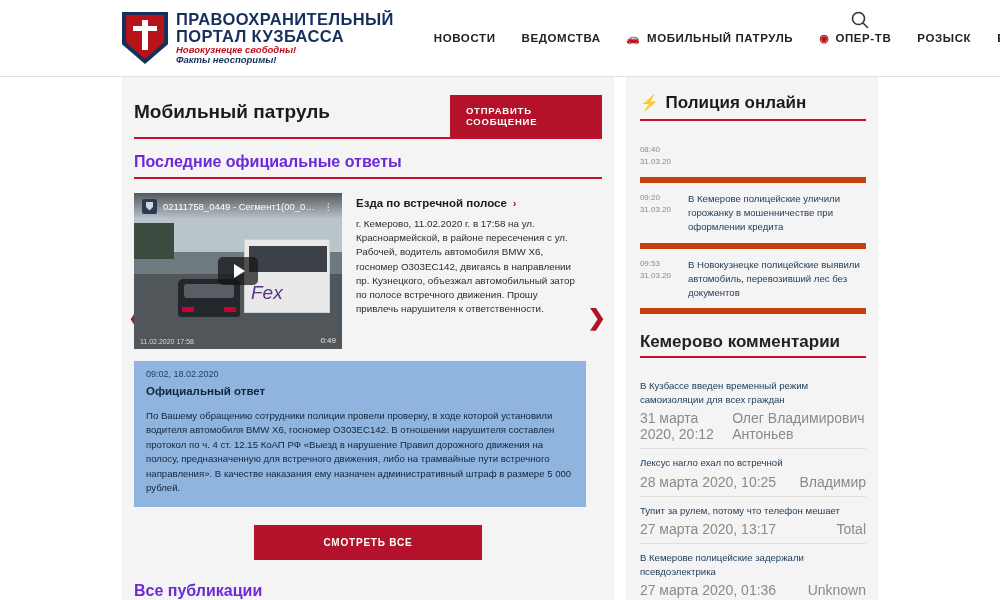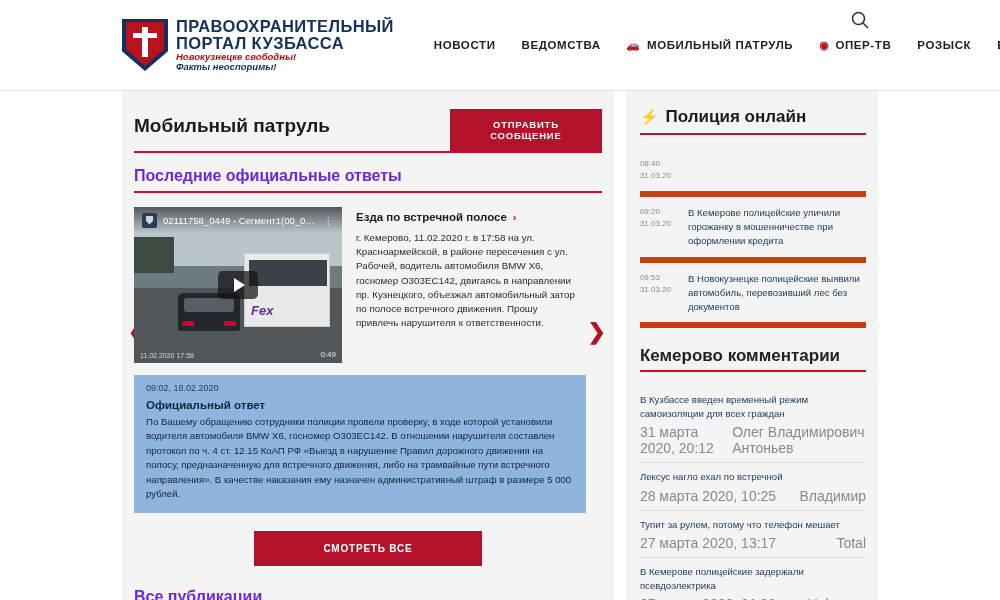--- a/index.html
+++ b/index.html
@@ -5,21 +5,21 @@
   * { box-sizing: border-box; }
   html, body { margin:0; padding:0; }
   body {
     width:1000px; height:600px; overflow:hidden;
     background:#ffffff;
     font-family:"Liberation Sans", sans-serif;
     color:#222;
   }
   
   .header {
-    height:91px; background:#fff; border-bottom:1px solid #e2e2e2;
+    height:77px; background:#fff; border-bottom:1px solid #e2e2e2;
     display:flex; align-items:center; position:relative;
   }
   .logo-wrap { display:flex; align-items:center; margin-left:122px; }
   .logo-shield {
     width:46px; height:52px; position:relative; margin-right:8px;
   }
   .logo-shield .sh {
     position:absolute; left:0; top:0; width:46px; height:52px;
     background:#16305e;
     clip-path:polygon(0% 0%,100% 0%,100% 62%,50% 100%,0% 62%);
@@ -70,35 +70,35 @@
     font-size:19px; font-weight:bold; margin:0 0 8px 0; color:#1b1b1b;
   }
   h2.section {
     font-size:16px; font-weight:bold; margin:0 0 6px 0; color:#6d28d9;
   }
   .rule { height:2px; background:#c8102e; margin-bottom:14px; }
   .btn-red {
     background:#b4122a; color:#fff; border:none; font-size:9.5px;
     font-weight:bold; letter-spacing:.8px; padding:10px 16px; cursor:pointer;
   }
-  .btn-send { width:152px; text-align:center; }
+  .btn-send { width:152px; text-align:left; }
   
   .answer-row { display:flex; position:relative; }
   .video {
     width:208px; height:156px; background:#2c3338; position:relative;
     overflow:hidden; flex:0 0 208px;
   }
   .vid-sky { position:absolute; inset:0; background:linear-gradient(#b9c4cb 0 38%,#6d7a80 38% 52%,#4d5357 52% 100%); }
   .vid-road { position:absolute; left:0; top:52%; width:100%; height:48%; background:#50565a; }
   .vid-bus {
     position:absolute; right:12px; top:46px; width:86px; height:74px;
     background:#e9e9e9; border:1px solid #cfcfcf;
   }
   .vid-bus .win { position:absolute; left:4px; top:6px; width:78px; height:26px; background:#3b4146; }
-  .vid-bus .fex { position:absolute; left:6px; bottom:8px; font-size:13px; font-weight:bold; color:#5f2f8f; font-style:italic; }
+  .vid-bus .fex { position:absolute; left:6px; bottom:8px; font-size:19px; font-weight:normal; color:#5f2f8f; font-style:italic; }
   .vid-car {
     position:absolute; left:44px; top:86px; width:62px; height:38px;
     background:#23262a; border-radius:5px 5px 3px 3px;
   }
   .vid-car .glass { position:absolute; left:6px; top:5px; width:50px; height:14px; background:#585e63; border-radius:3px; }
   .vid-car .lampL { position:absolute; left:4px; bottom:5px; width:12px; height:5px; background:#c03; }
   .vid-car .lampR { position:absolute; right:4px; bottom:5px; width:12px; height:5px; background:#c03; }
   .vid-tree { position:absolute; left:0; top:30px; width:40px; height:36px; background:#3d4a3f; }
   .vid-topbar {
     position:absolute; left:0; top:0; right:0; height:26px;
@@ -132,21 +132,21 @@
     position:absolute; top:112px; font-size:22px; color:#b4122a; cursor:pointer;
     font-weight:bold;
   }
   .arrow-l { left:-6px; }
   .arrow-r { right:-4px; }
   .official {
     margin-top:12px; background:#8fb4dd; padding:8px 12px 12px 12px;
     width:452px;
   }
   .official-date { font-size:9px; color:#20406a; margin-bottom:6px; }
-  .official-h { font-size:11.5px; font-weight:bold; color:#10263f; margin-bottom:4px; }
+  .official-h { font-size:11.5px; font-weight:bold; color:#10263f; margin-bottom:12px; }
   .official-body { font-size:9.6px; line-height:1.5; color:#13243a; }
   .btn-all-wrap { display:flex; justify-content:center; margin:18px 0 22px 0; }
   .btn-all { width:228px; text-align:center; padding:12px 0; font-size:10px; }
   
   .aside-h {
     display:flex; align-items:center; gap:7px; font-size:17px; font-weight:bold;
     color:#1b1b1b; margin:0 0 6px 0;
   }
   .bolt { color:#b4122a; font-size:15px; }
   .news-item { display:flex; gap:10px; padding:9px 0; border-bottom:6px solid #c2410c; }

